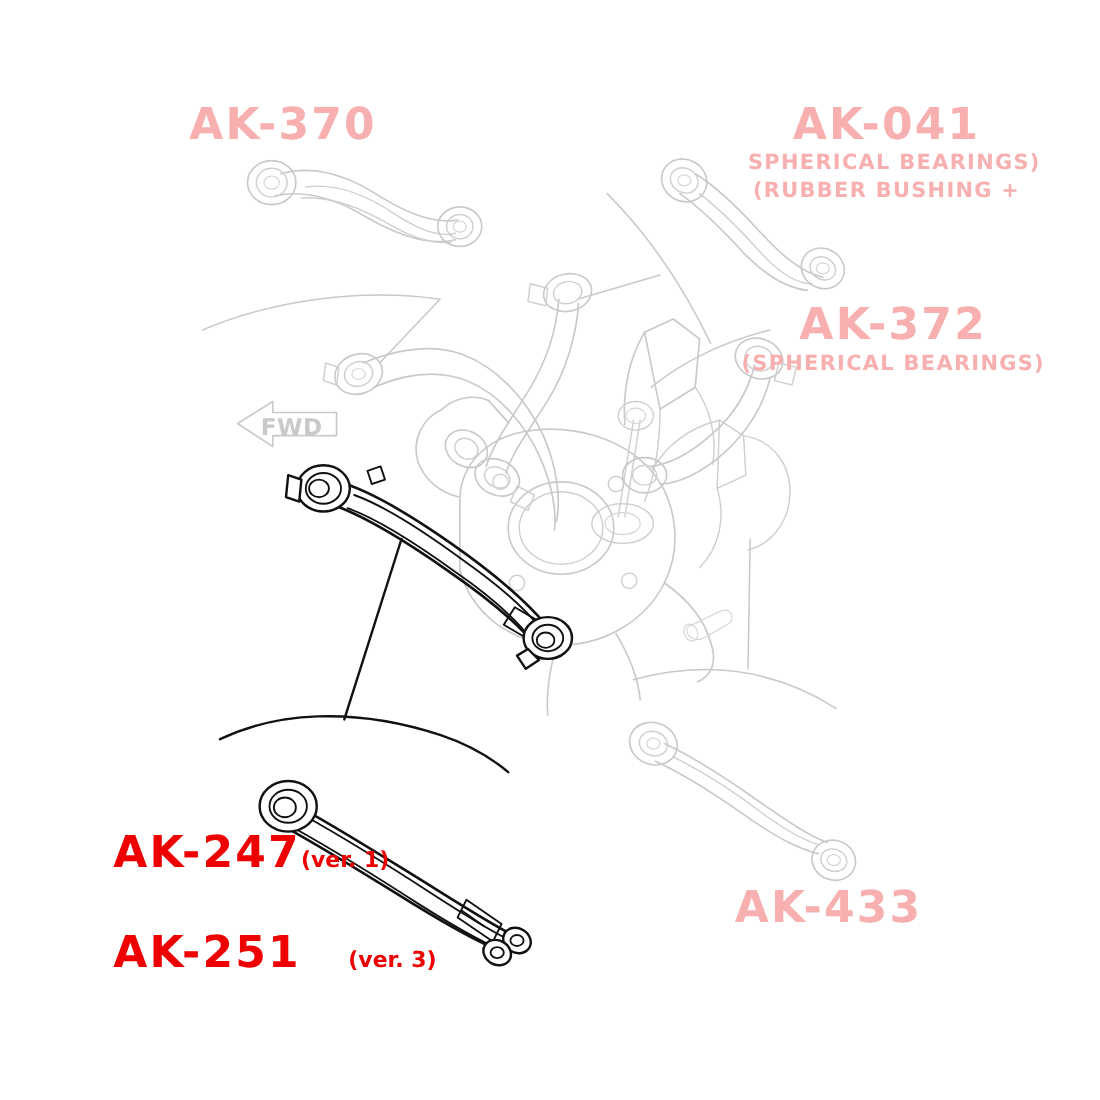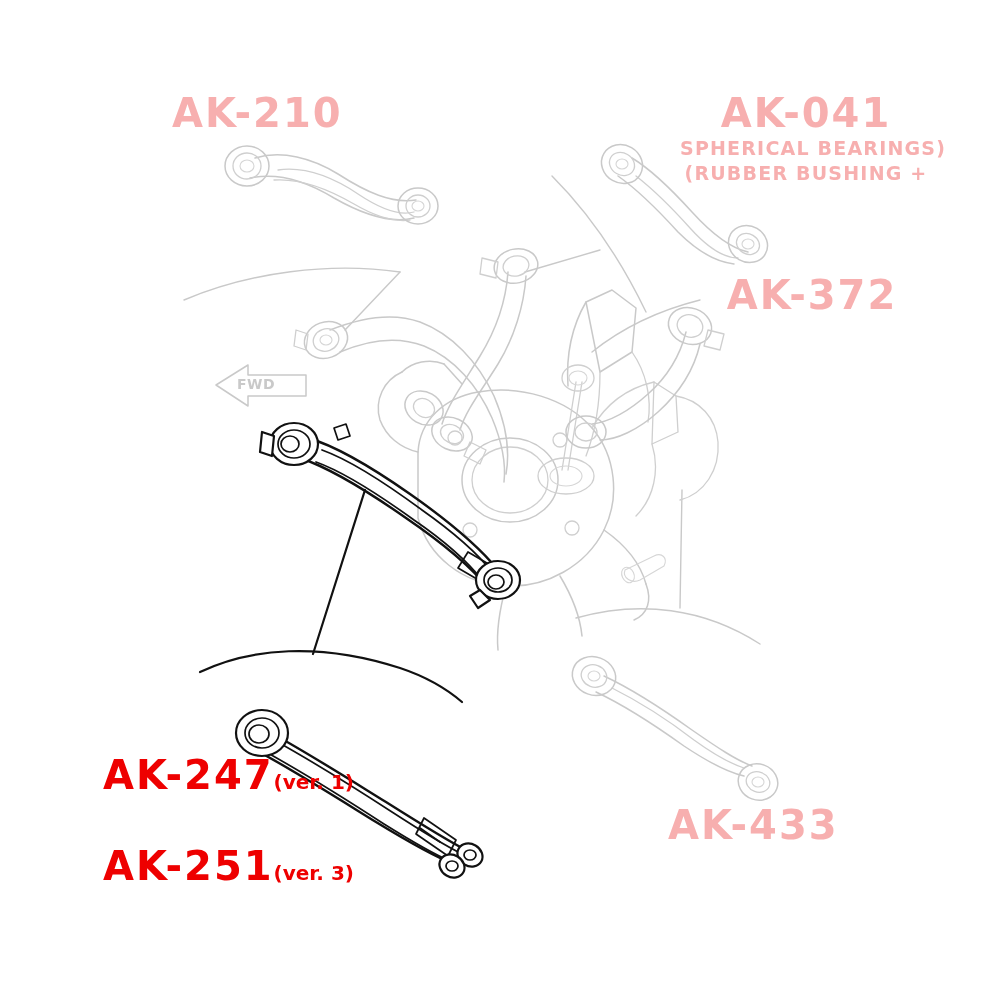--- a/index.html
+++ b/index.html
@@ -36,21 +36,21 @@
     letter-spacing:0px;
   }
   .faded{color:#f7afaf;}
   .active{color:#ee0000;}
 
   #lbl-280{left:172px;top:90px;}
   #lbl-064{left:680px;top:90px;text-align:center;width:252px;}
   #lbl-248{left:672px;top:272px;text-align:center;width:280px;}
   #lbl-246{left:668px;top:802px;}
   #lbl-247{left:103px;top:752px;}
-  #lbl-251{left:103px;top:843px;}
+  #lbl-251{left:103px;top:843px;gap:43px;}
   .rowline{display:flex;align-items:baseline;}
 </style>
 </head>
 <body>
 
 <div id="stage">
 
   <svg width="1000" height="1000" viewBox="0 0 1000 1000">
     <defs>
       <style>
@@ -231,34 +231,35 @@
       <ellipse class="kfill" cx="452" cy="866" rx="13" ry="11" transform="rotate(30 452 866)"></ellipse>
       <ellipse class="k2" cx="452" cy="866" rx="6" ry="5"></ellipse>
     </g>
 
     <g>
       <path class="f" d="M216,385 L248,365 L248,375 L306,375 L306,396 L248,396 L248,406 Z"></path>
     </g>
   </svg>
 
   <div style="position:absolute;left:237px;top:376px;font-family:'DejaVu Sans',sans-serif;
-              font-size:14px;font-weight:bold;color:#c9c9c9;letter-spacing:0.5px;">FWD</div>
+              font-size:21px;font-weight:bold;color:#c9c9c9;letter-spacing:0.5px;">FWD</div>
 
   <div class="lbl" id="lbl-280">
-    <span class="pn faded">AK-210</span>
+    <span class="pn faded">AK-370</span>
   </div>
 
   <div class="lbl" id="lbl-064">
     <span class="pn faded">AK-041</span>
     <span class="sub faded">SPHERICAL BEARINGS)</span>
     <span class="sub faded">(RUBBER BUSHING +</span>
   </div>
 
   <div class="lbl" id="lbl-248">
     <span class="pn faded">AK-372</span>
+    <span class="sub faded">(SPHERICAL BEARINGS)</span>
   </div>
 
   <div class="lbl" id="lbl-246">
     <span class="pn faded">AK-433</span>
   </div>
 
   <div class="lbl rowline" id="lbl-247">
     <span class="pn active">AK-247</span>
     <span class="ver active">(ver. 1)</span>
   </div>

